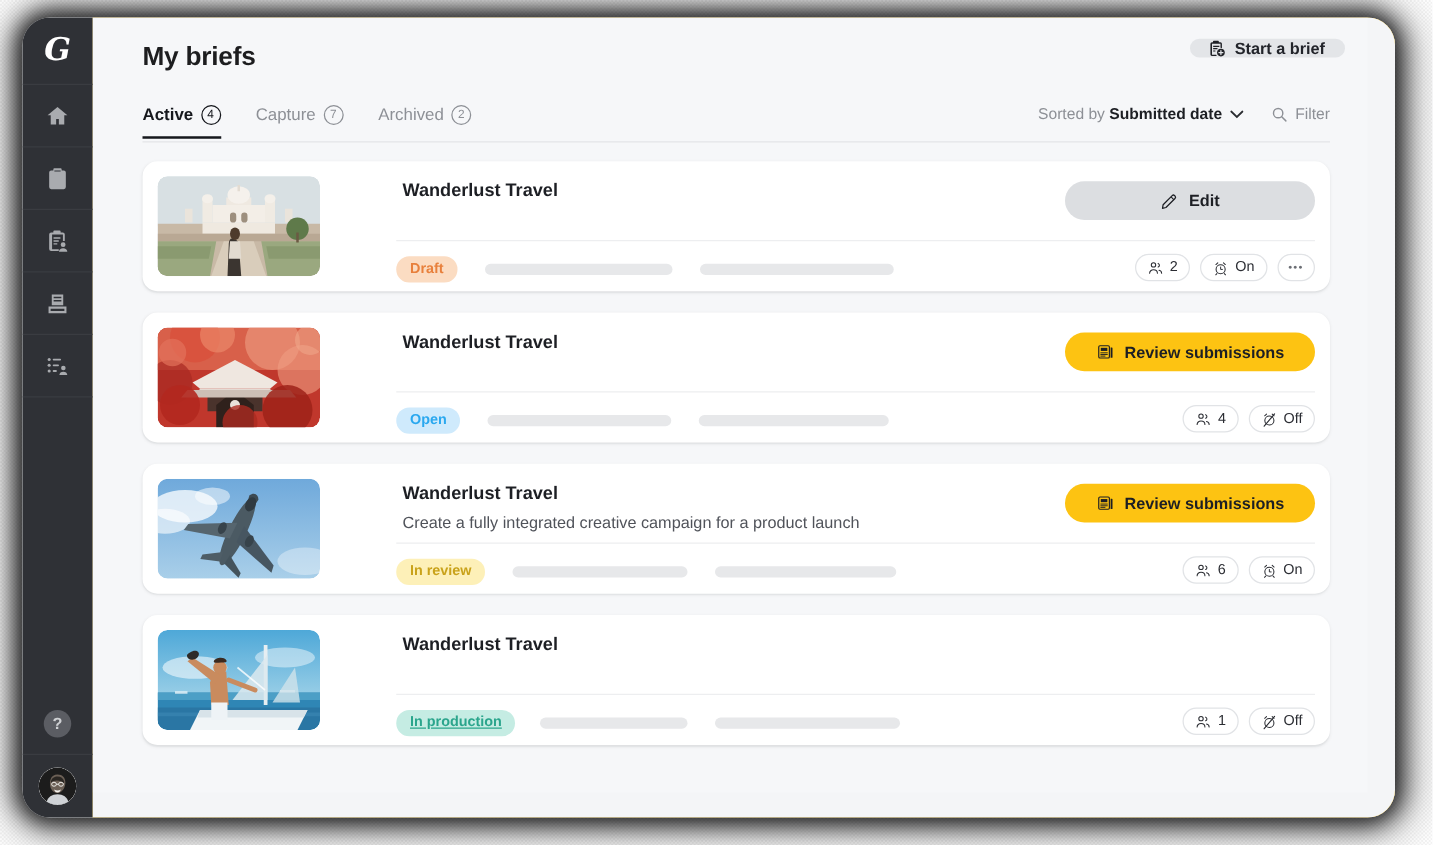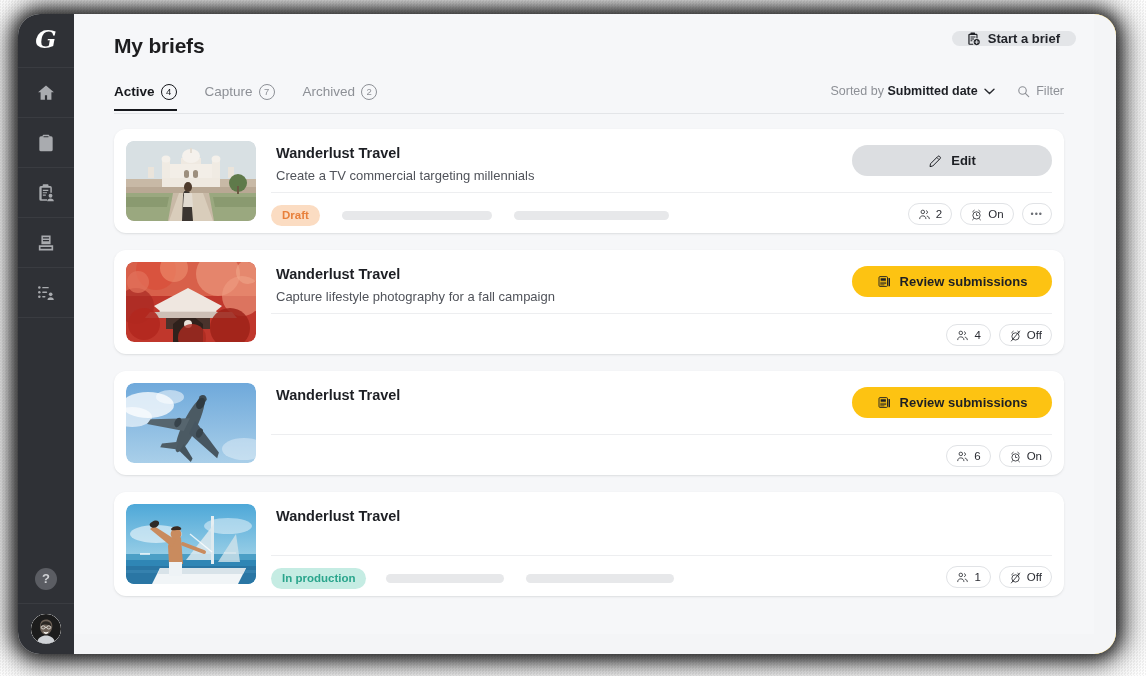--- a/index.html
+++ b/index.html
@@ -234,20 +234,21 @@
     overflow: hidden;
     flex: 0 0 130px;
     position: relative;
   }
   .thumb svg { display: block; width: 130px; height: 80px; }
 
   .card-body {
     flex: 1 1 auto;
     padding-left: 20px;
     position: relative;
+    margin-left: 46px;
   }
   .brief-title {
     font-size: 14.5px;
     font-weight: 700;
     color: #1d1f24;
     margin-top: 4px;
   }
   .brief-desc {
     font-size: 13px;
     color: #50535a;
@@ -492,21 +493,20 @@
                     <circle cx="112" cy="42" r="9" fill="#5f7a4a"></circle>
                     <rect x="111" y="45" width="2" height="8" fill="#6b5a43"></rect>
                     <path d="M59 50c4 0 6 2 6 5l2 25H56l1-25c0-3 1-5 2-5z" fill="#3b3530"></path>
                     <ellipse cx="62" cy="46" rx="4" ry="5" fill="#4e3b2c"></ellipse>
                     <path d="M58 52h8l1 14h-10z" fill="#e2dbd0"></path>
                   </g>
                 </svg>
               </div>
               <div class="card-body">
                 <div class="brief-title">Wanderlust Travel</div>
-                <div class="brief-desc">Create a TV commercial targeting millennials</div>
                 <div class="card-rule"></div>
 
                 <button class="action grey">
                   <svg width="15" height="15" viewBox="0 0 24 24">
                     <path d="M4 17.2 15.6 5.6a2.2 2.2 0 0 1 3.1 0l.5.5a2.2 2.2 0 0 1 0 3.1L7.6 20.8l-4.4 1 0.8-4.6z" fill="none" stroke="#1d1f24" stroke-width="1.6" stroke-linejoin="round"></path>
                     <path d="M14.2 7.2 17.6 10.6" stroke="#1d1f24" stroke-width="1.4"></path>
                   </svg>
                   <span>Edit</span>
                 </button>
 
@@ -567,33 +567,39 @@
                     <circle cx="18" cy="62" r="16" fill="#b3281f" opacity=".9"></circle>
                     <circle cx="104" cy="66" r="20" fill="#9d2219" opacity=".85"></circle>
                     <circle cx="66" cy="76" r="14" fill="#ab2a20" opacity=".8"></circle>
                     <circle cx="12" cy="20" r="11" fill="#e2725b" opacity=".7"></circle>
                     <circle cx="122" cy="10" r="12" fill="#f0a98d" opacity=".55"></circle>
                   </g>
                 </svg>
               </div>
               <div class="card-body">
                 <div class="brief-title">Wanderlust Travel</div>
-                <div class="brief-desc">Capture lifestyle photography for a fall campaign</div>
                 <div class="card-rule"></div>
 
                 <button class="action yellow">
                   <svg width="15" height="15" viewBox="0 0 24 24">
                     <rect x="3.2" y="4.2" width="13.6" height="15.6" rx="1.6" fill="none" stroke="#1d1f24" stroke-width="1.5"></rect>
                     <rect x="5.8" y="6.8" width="8.4" height="4" fill="#1d1f24"></rect>
                     <path d="M5.8 13.2h8.4M5.8 15.4h8.4M5.8 17.4h5.4" stroke="#1d1f24" stroke-width="1.2" stroke-linecap="round"></path>
                     <path d="M18.4 6.4h1.6a.8.8 0 0 1 .8.8v11.6a.8.8 0 0 1-.8.8h-1.6z" fill="#1d1f24"></path>
                   </svg>
                   <span>Review submissions</span>
                 </button>
 
+                <div class="card-foot">
+                  <span class="status" style="background:#cfeafc;color:#2aa8ef;">Open</span>
+                  <span class="bars">
+                    <span class="bar" style="width:147px"></span>
+                    <span class="bar" style="width:152px"></span>
+                  </span>
+                </div>
 
                 <div class="chips">
                   <span class="chip">
                     <svg width="13" height="13" viewBox="0 0 20 20">
                       <circle cx="7.4" cy="6" r="2.7" fill="none" stroke="#2b2d33" stroke-width="1.3"></circle>
                       <path d="M2.6 16.4c0-2.7 2.1-4.3 4.8-4.3s4.8 1.6 4.8 4.3" fill="none" stroke="#2b2d33" stroke-width="1.3" stroke-linecap="round"></path>
                       <path d="M13.1 4.2a2.4 2.4 0 0 1 0 4.5M14.2 12.6c1.9.4 3.2 1.8 3.2 3.8" fill="none" stroke="#2b2d33" stroke-width="1.3" stroke-linecap="round"></path>
                     </svg>
                     <span>4</span>
                   </span>
@@ -636,32 +642,40 @@
                       <path d="M3 20 17 29l0 4-15-5z" fill="#44535c"></path>
                       <ellipse cx="-12" cy="3" rx="3.2" ry="5" fill="#37434b"></ellipse>
                       <ellipse cx="12" cy="3" rx="3.2" ry="5" fill="#37434b"></ellipse>
                       <ellipse cx="0" cy="-24" rx="4" ry="6" fill="#2f3a41"></ellipse>
                     </g>
                   </g>
                 </svg>
               </div>
               <div class="card-body">
                 <div class="brief-title">Wanderlust Travel</div>
+                <div class="brief-desc">Create a fully integrated creative campaign for a product launch</div>
                 <div class="card-rule"></div>
 
                 <button class="action yellow">
                   <svg width="15" height="15" viewBox="0 0 24 24">
                     <rect x="3.2" y="4.2" width="13.6" height="15.6" rx="1.6" fill="none" stroke="#1d1f24" stroke-width="1.5"></rect>
                     <rect x="5.8" y="6.8" width="8.4" height="4" fill="#1d1f24"></rect>
                     <path d="M5.8 13.2h8.4M5.8 15.4h8.4M5.8 17.4h5.4" stroke="#1d1f24" stroke-width="1.2" stroke-linecap="round"></path>
                     <path d="M18.4 6.4h1.6a.8.8 0 0 1 .8.8v11.6a.8.8 0 0 1-.8.8h-1.6z" fill="#1d1f24"></path>
                   </svg>
                   <span>Review submissions</span>
                 </button>
 
+                <div class="card-foot">
+                  <span class="status" style="background:#fdf0b8;color:#c9a21a;">In review</span>
+                  <span class="bars">
+                    <span class="bar" style="width:140px"></span>
+                    <span class="bar" style="width:145px"></span>
+                  </span>
+                </div>
 
                 <div class="chips">
                   <span class="chip">
                     <svg width="13" height="13" viewBox="0 0 20 20">
                       <circle cx="7.4" cy="6" r="2.7" fill="none" stroke="#2b2d33" stroke-width="1.3"></circle>
                       <path d="M2.6 16.4c0-2.7 2.1-4.3 4.8-4.3s4.8 1.6 4.8 4.3" fill="none" stroke="#2b2d33" stroke-width="1.3" stroke-linecap="round"></path>
                       <path d="M13.1 4.2a2.4 2.4 0 0 1 0 4.5M14.2 12.6c1.9.4 3.2 1.8 3.2 3.8" fill="none" stroke="#2b2d33" stroke-width="1.3" stroke-linecap="round"></path>
                     </svg>
                     <span>6</span>
                   </span>
@@ -713,21 +727,21 @@
                     <path d="M57 40 78 48" stroke="#c98b5e" stroke-width="4" stroke-linecap="round"></path>
                   </g>
                 </svg>
               </div>
               <div class="card-body">
                 <div class="brief-title">Wanderlust Travel</div>
                 <div class="card-rule"></div>
 
 
                 <div class="card-foot">
-                  <span class="status" style="background:#c5ece3;color:#2aa58c;">In production</span>
+                  <span class="status" style="background:#c5ece3;color:#2aa58c;text-decoration:underline;">In production</span>
                   <span class="bars" style="margin-left:20px">
                     <span class="bar" style="width:118px"></span>
                     <span class="bar" style="width:148px"></span>
                   </span>
                 </div>
 
                 <div class="chips">
                   <span class="chip">
                     <svg width="13" height="13" viewBox="0 0 20 20">
                       <circle cx="7.4" cy="6" r="2.7" fill="none" stroke="#2b2d33" stroke-width="1.3"></circle>

